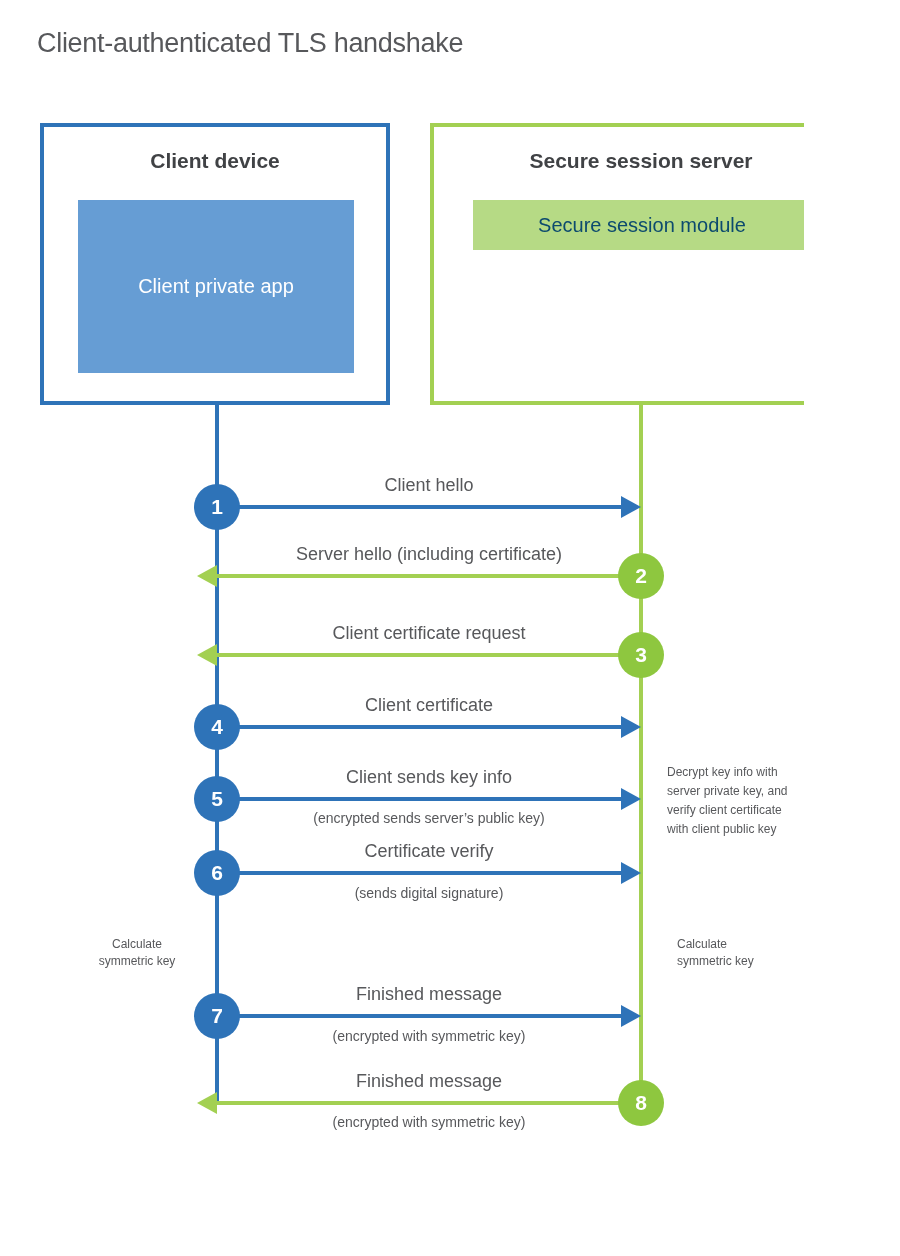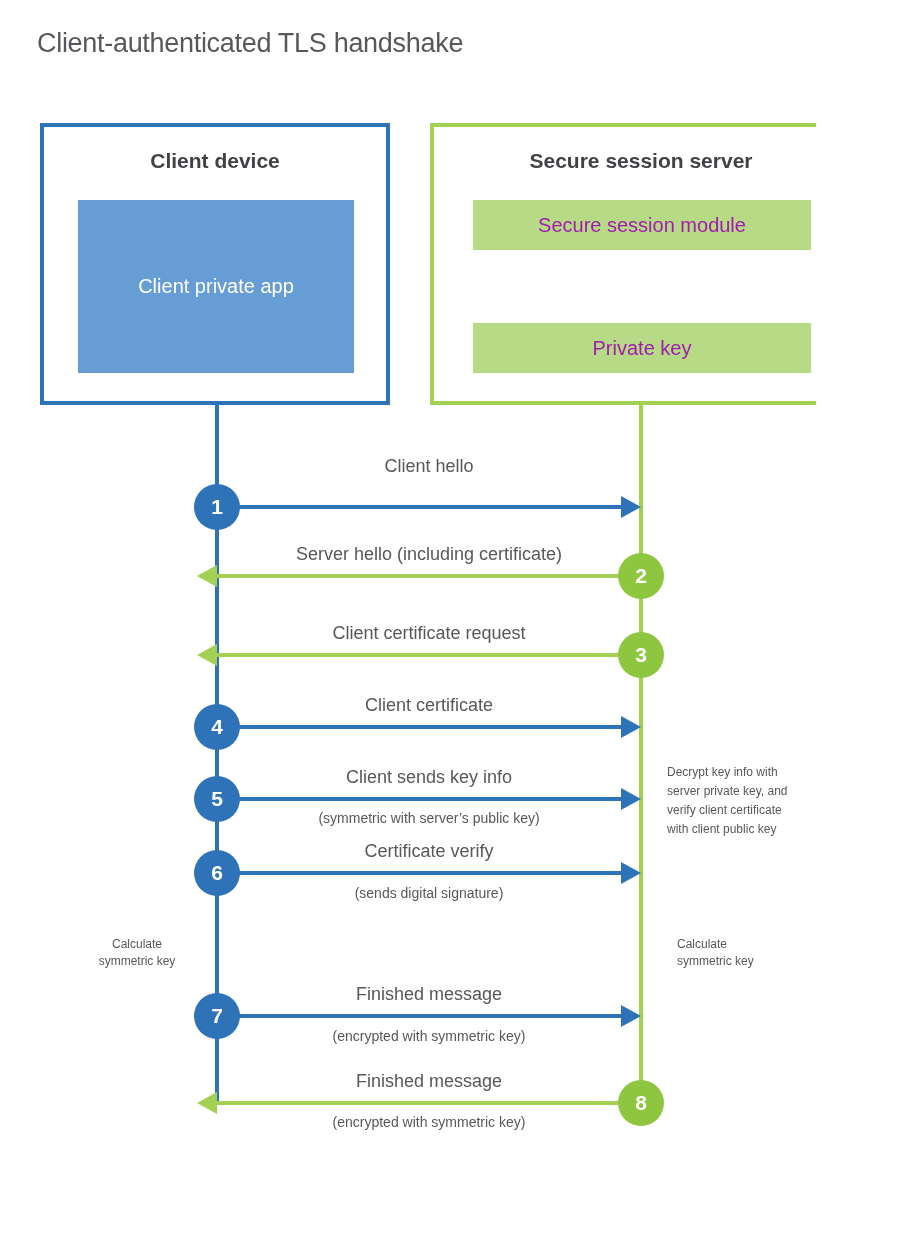--- a/index.html
+++ b/index.html
@@ -6,34 +6,34 @@
     --blue:#2e73b8;
     --blue_fill:#669dd4;
     --green:#a3d052;
     --green_fill:#b6da85;
     --green_badge:#8ec73f;
     --text_dark:#404245;
     --text_gray:#57585b;
   }
   html,body{margin:0;padding:0;background:#ffffff;}
   body{font-family:"Liberation Sans","DejaVu Sans",sans-serif;}
-  .canvas{position:relative;width:804px;height:1256px;background:#ffffff;overflow:hidden;padding-left:12px;}
+  .canvas{position:relative;width:804px;height:1256px;background:#ffffff;overflow:hidden;}
 
   .page-title{position:absolute;left:37px;top:28px;font-size:27px;font-weight:400;color:var(--text_gray);letter-spacing:-0.3px;}
 
   .entity-box{position:absolute;top:123px;height:282px;background:#ffffff;box-sizing:border-box;}
   .client-box{left:40px;width:350px;border:4px solid var(--blue);}
   .server-box{left:430px;width:422px;border:4px solid var(--green);}
   .entity-title{margin-top:22px;text-align:center;font-size:21px;font-weight:bold;color:var(--text_dark);}
 
   .client-app{position:absolute;left:78px;top:200px;width:276px;height:173px;background:var(--blue_fill);
     color:#fff;font-size:20px;display:flex;align-items:center;justify-content:center;text-align:center;line-height:27px;}
 
   .server-bar{position:absolute;left:473px;width:338px;height:50px;background:var(--green_fill);
-    color:#a21caf;font-size:20px;display:flex;align-items:center;justify-content:center;}
+    color:#0c4a6e;font-size:20px;display:flex;align-items:center;justify-content:center;}
 
   .lifeline{position:absolute;width:4px;}
   .lifeline.blue{left:215px;top:404px;height:699px;background:var(--blue);}
   .lifeline.green{left:639px;top:404px;height:700px;background:var(--green);}
 
   .shaft{position:absolute;height:4px;}
   .shaft.blue{background:var(--blue);left:217px;width:406px;}
   .shaft.green{background:var(--green);left:216px;width:425px;}
   .head-right{position:absolute;width:0;height:0;border-top:11px solid transparent;border-bottom:11px solid transparent;
     border-left:20px solid var(--blue);left:621px;}
@@ -66,29 +66,26 @@
   <div class="client-app">
     <span>Client private app</span>
   </div>
 
   <div class="entity-box server-box">
     <div class="entity-title">Secure session server</div>
   </div>
   <div class="server-bar" style="top:200px">
     <span>Secure session module</span>
   </div>
-  <div class="server-bar" style="top:323px">
-    <span>Private key</span>
-  </div>
 
   <div class="lifeline blue"></div>
   <div class="lifeline green"></div>
 
   <div>
-    <div class="msg-label" style="top:455px">Client hello</div>
+    <div class="msg-label" style="top:474px">Client hello</div>
     <div class="shaft blue" style="top:505px"></div>
     <div class="head-right" style="top:496px"></div>
     <div class="badge blue" style="top:484px">1</div>
   </div>
 
   <div>
     <div class="msg-label" style="top:543px">Server hello (including certificate)</div>
     <div class="shaft green" style="top:574px"></div>
     <div class="head-left" style="top:565px"></div>
     <div class="badge green" style="top:553px">2</div>
@@ -106,21 +103,21 @@
     <div class="shaft blue" style="top:725px"></div>
     <div class="head-right" style="top:716px"></div>
     <div class="badge blue" style="top:704px">4</div>
   </div>
 
   <div>
     <div class="msg-label" style="top:766px">Client sends key info</div>
     <div class="shaft blue" style="top:797px"></div>
     <div class="head-right" style="top:788px"></div>
     <div class="badge blue" style="top:776px">5</div>
-    <div class="msg-note" style="top:809px">(symmetric with server’s public key)</div>
+    <div class="msg-note" style="top:809px">(encrypted sends server’s public key)</div>
   </div>
 
   <div>
     <div class="msg-label" style="top:840px">Certificate verify</div>
     <div class="shaft blue" style="top:871px"></div>
     <div class="head-right" style="top:862px"></div>
     <div class="badge blue" style="top:850px">6</div>
     <div class="msg-note" style="top:884px">(sends digital signature)</div>
   </div>
 

